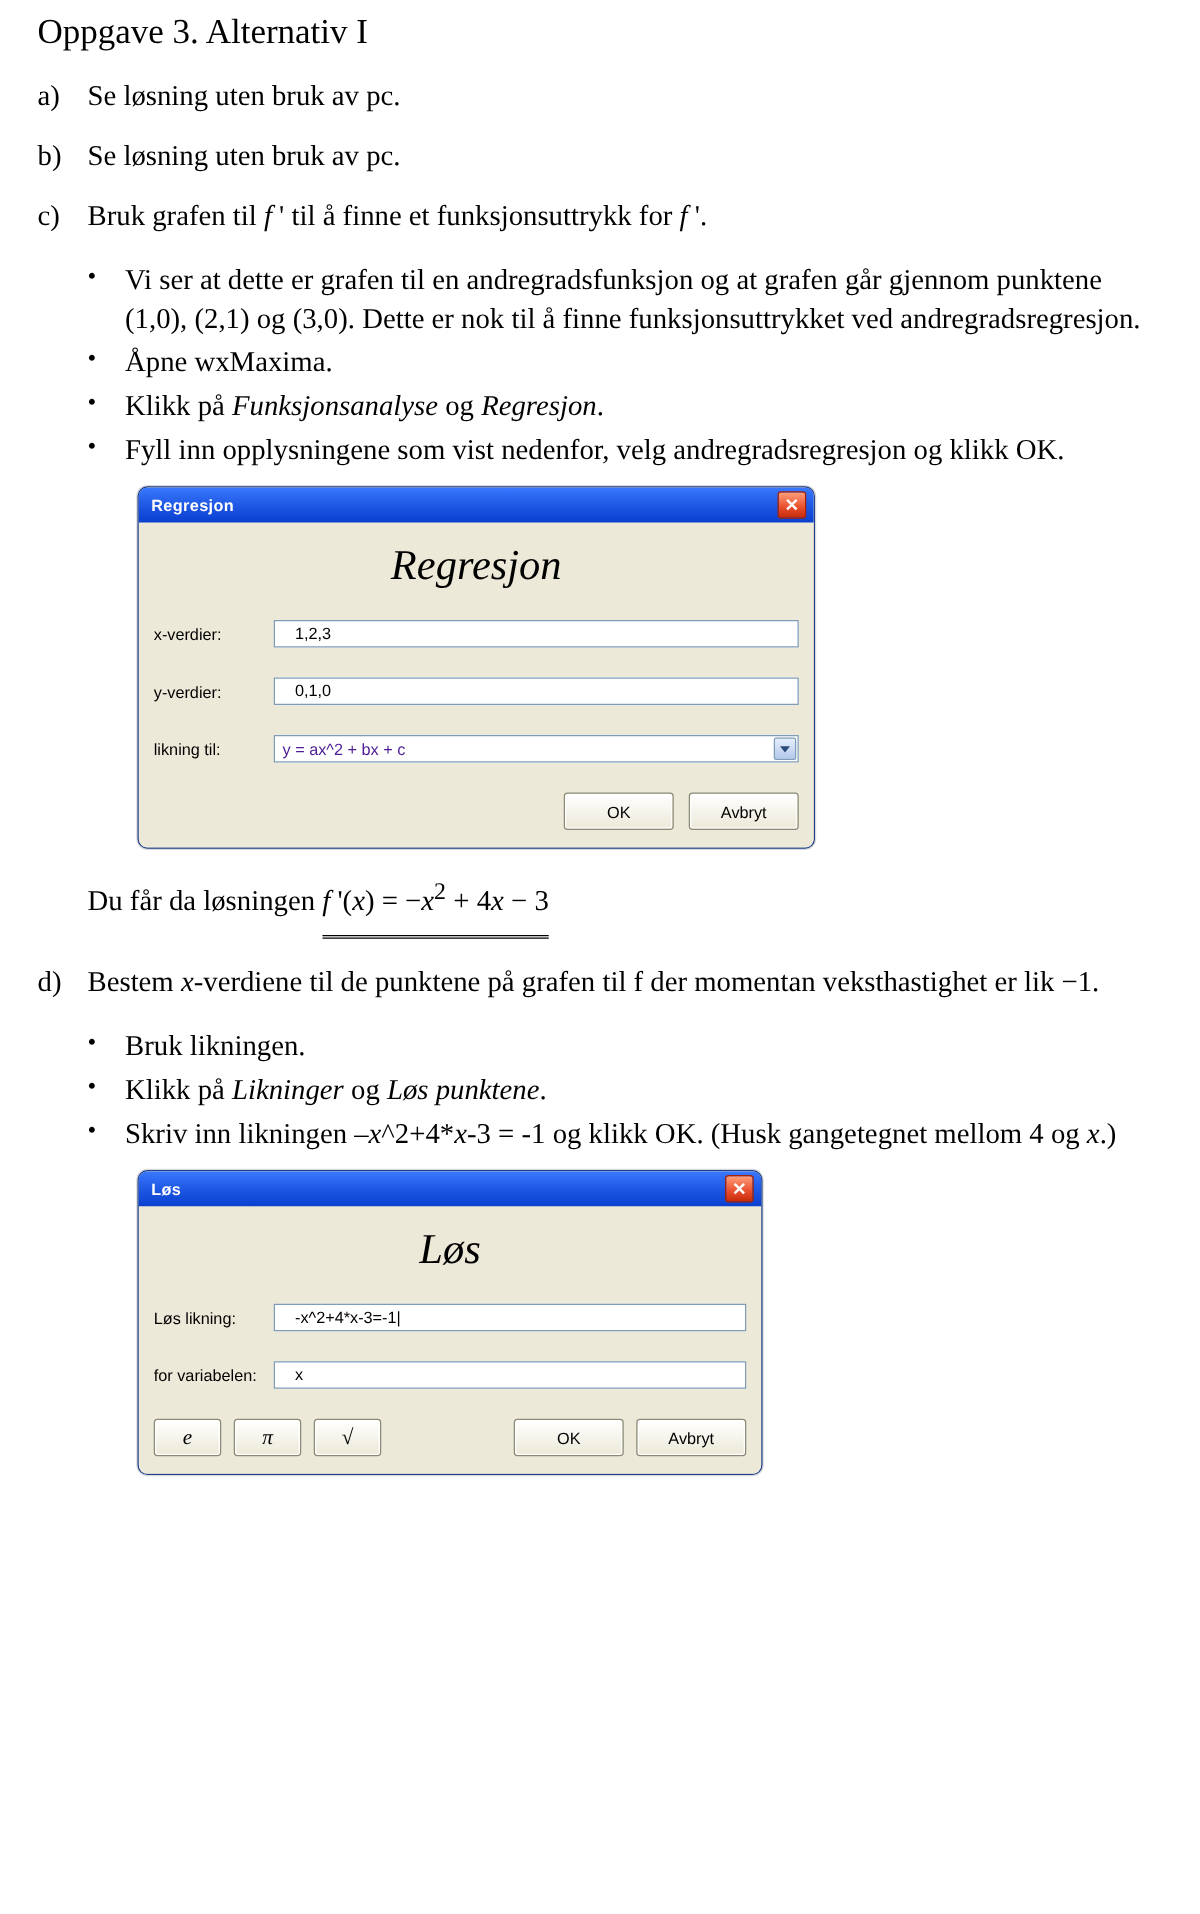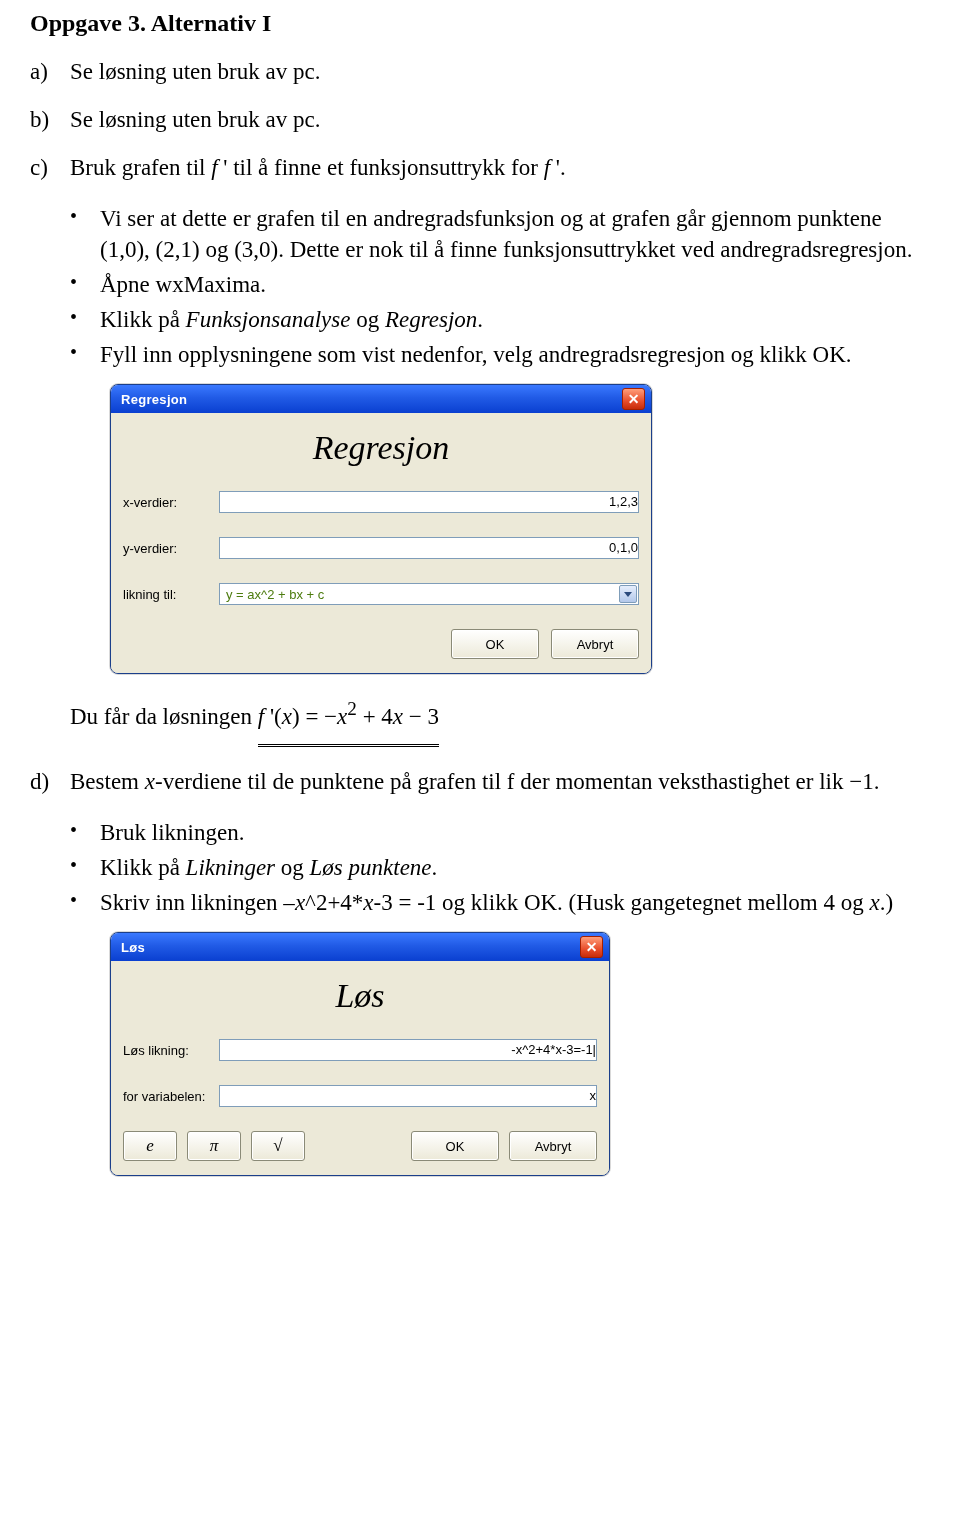--- a/index.html
+++ b/index.html
@@ -9,22 +9,22 @@
     font-family: "Times New Roman", Times, serif;
     color: #000000;
     width: 960px;
   }
   .page {
     padding: 10px 30px 40px 30px;
     box-sizing: border-box;
     width: 960px;
   }
   .title {
-    font-weight: bold;
-    font-size: 24px;
+    font-weight: normal;
+    font-size: 28px;
     margin-bottom: 22px;
   }
   .lettered-list {
     margin-left: 0;
   }
   .lettered-row {
     display: flex;
     margin: 10px 0 22px 0;
     font-size: 23px;
   }
@@ -125,40 +125,39 @@
     width: 96px;
     flex: none;
     font-size: 13px;
     color: #000;
   }
   .text-input {
     flex: 1;
     height: 22px;
     border: 1px solid #7f9db9;
     background: #ffffff;
-    padding: 2px 0;
+    padding: 2px 16px;
     font-family: Tahoma, Arial, sans-serif;
     font-size: 13px;
     color: #000;
     box-sizing: border-box;
-    text-align: right;
   }
   .select-wrap {
     flex: 1;
     position: relative;
   }
   .select-input {
     width: 100%;
     height: 22px;
     border: 1px solid #7f9db9;
     background: #ffffff;
     padding: 2px 22px 2px 6px;
     font-family: Tahoma, Arial, sans-serif;
     font-size: 13px;
-    color: #4d7c0f;
+    color: #4c1d95;
     box-sizing: border-box;
     display: flex;
     align-items: center;
   }
   .select-arrow-btn {
     position: absolute;
     right: 2px;
     top: 2px;
     width: 18px;
     height: 18px;

